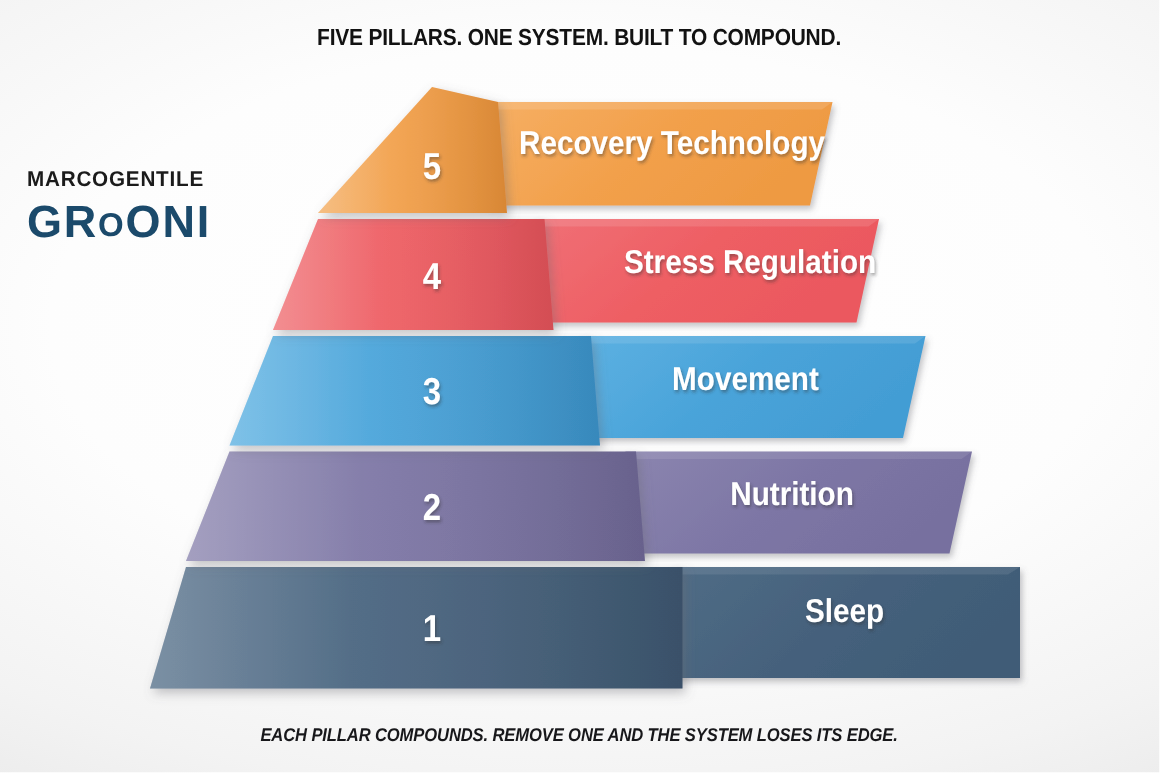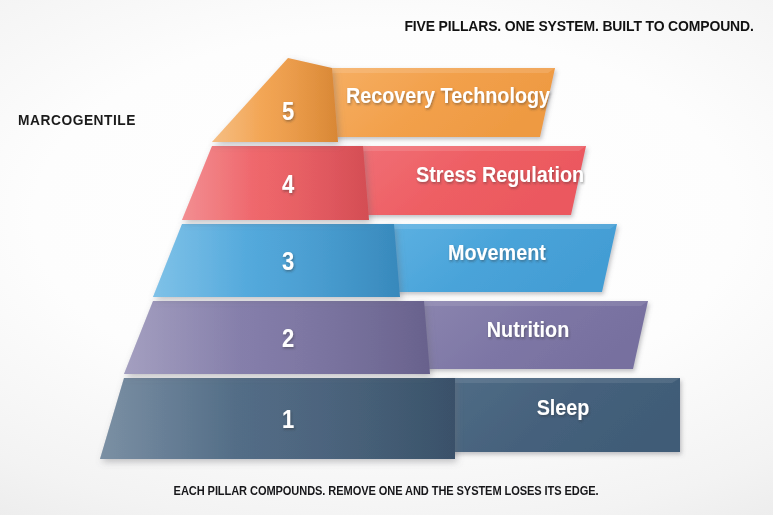--- a/index.html
+++ b/index.html
@@ -19,21 +19,21 @@
     background:
       radial-gradient(ellipse 120% 95% at 50% 42%, #ffffff 0%, #fdfdfd 38%, #f3f3f3 64%, #e6e6e6 86%, #dedede 100%);
   }
 
   
   .title-bar {
     position: absolute;
     left: 0;
     top: 17px;
     width: 773px;
-    text-align: right;
+    text-align: center;
     z-index: 40;
   }
   .title-text {
     display: inline-block;
     font-family: "Liberation Sans", sans-serif;
     font-weight: bold;
     font-size: 15.5px;
     letter-spacing: -0.15px;
     color: #121212;
     transform: scaleX(0.90);
@@ -42,20 +42,21 @@
   }
 
   
   .footer-bar {
     position: absolute;
     left: 0;
     top: 481px;
     width: 773px;
     text-align: center;
     z-index: 40;
+    font-style: italic;
   }
   .footer-text {
     display: inline-block;
     font-family: "Liberation Sans", sans-serif;
     font-weight: bold;
     font-size: 12.3px;
     letter-spacing: -0.1px;
     color: #17171a;
     transform: scaleX(0.90);
     transform-origin: center;
@@ -114,20 +115,25 @@
 <body>
 
 <div id="stage">
 
   <div class="title-bar">
     <span class="title-text">FIVE PILLARS. ONE SYSTEM. BUILT TO COMPOUND.</span>
   </div>
 
   <div class="logo">
     <div class="logo-top">MARCOGENTILE</div>
+    <div class="logo-mark">
+      <svg width="160" height="34" viewBox="0 0 160 34">
+        <text x="0" y="26" font-family="Liberation Sans, sans-serif" font-weight="bold" font-size="30" letter-spacing="1.2" fill="#1b4a6b">GR<tspan font-size="22" dy="-1">O</tspan><tspan font-size="30" dy="1">ONI</tspan></text>
+      </svg>
+    </div>
   </div>
 
   <svg id="pyramid" viewBox="0 0 773 515">
     <defs>
 
       <filter id="softshadow" x="-20%" y="-20%" width="150%" height="150%">
         <feDropShadow dx="2" dy="3" stdDeviation="3.5" flood-color="#6a6a72" flood-opacity="0.40"></feDropShadow>
       </filter>
       <filter id="slabshadow" x="-20%" y="-30%" width="150%" height="190%">
         <feDropShadow dx="1.5" dy="2.5" stdDeviation="2.2" flood-color="#5d5d66" flood-opacity="0.38"></feDropShadow>

